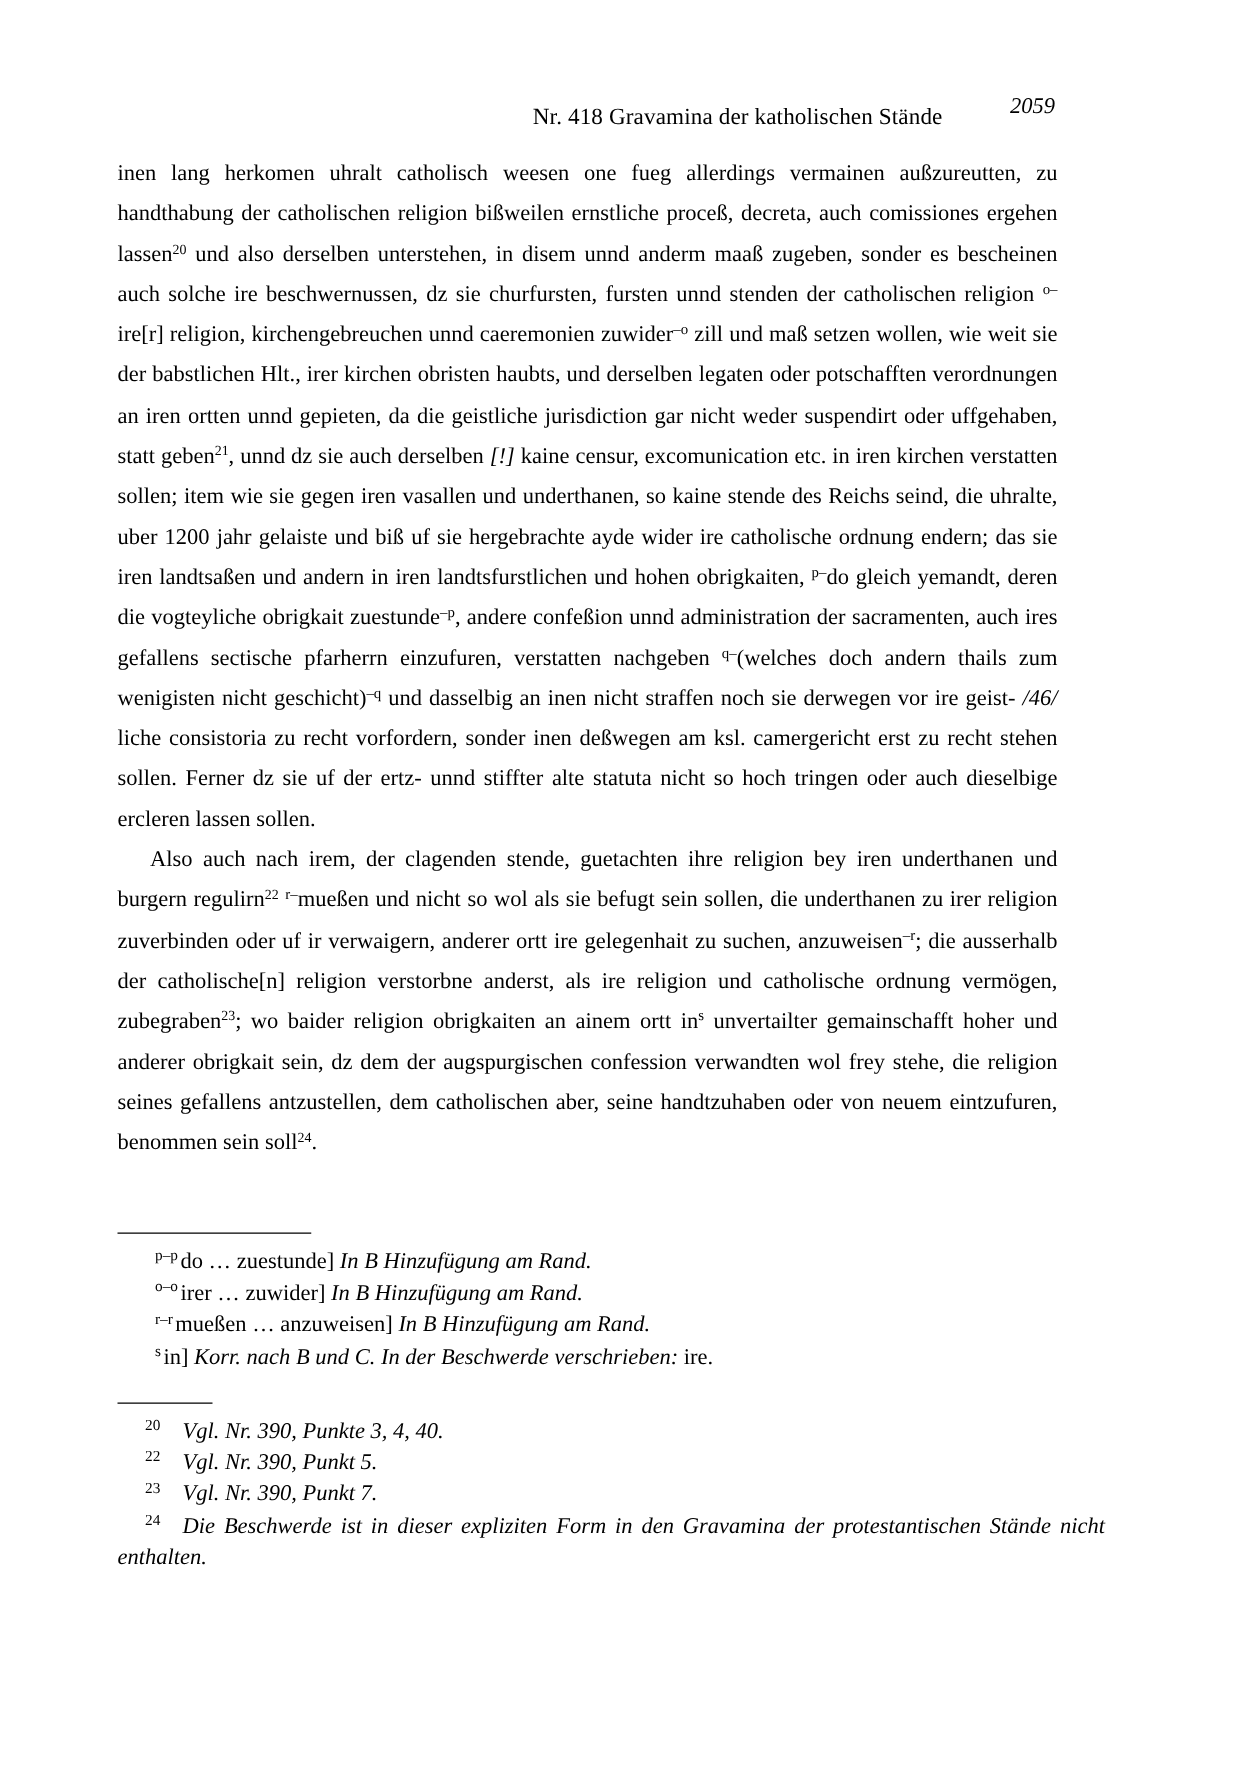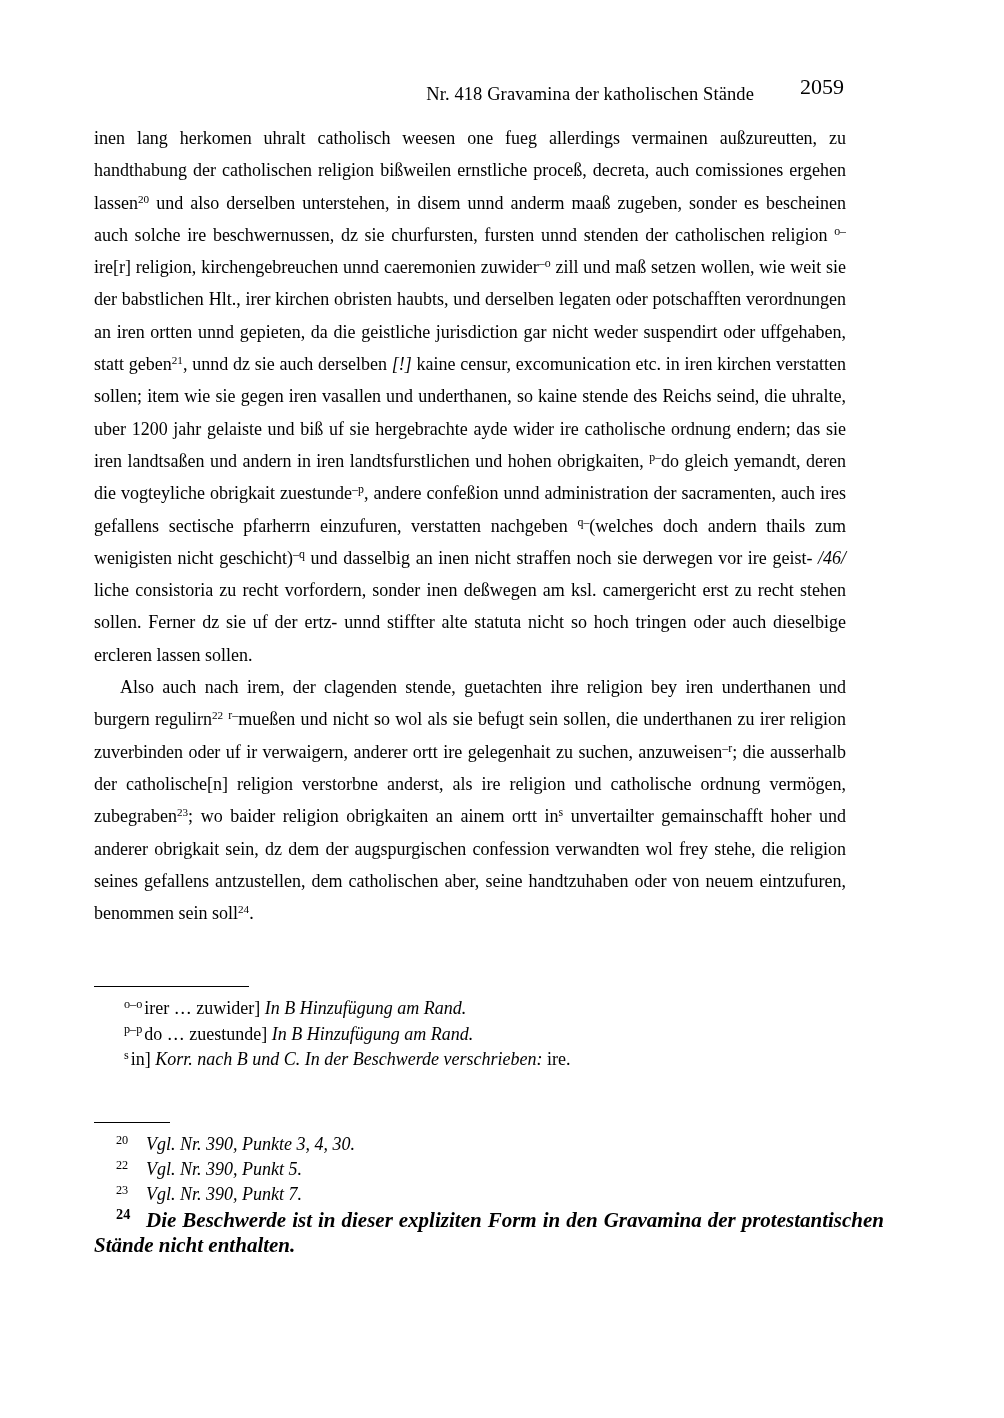--- a/index.html
+++ b/index.html
@@ -34,21 +34,22 @@
     width: 660px;
     text-align: right;
     font-size: 18.5px;
     letter-spacing: 0.1px;
     white-space: nowrap;
   }
   .rh-folio {
     position: absolute;
     right: 0;
     top: -4px;
-    font-size: 22px;
+    font-size: 18px;
+    font-style: italic;
   }
 
   
   .body-block {
     position: absolute;
     left: 94px;
     top: 122px;
     width: 752px;
   }
   p.body {
@@ -122,24 +123,23 @@
   .note-num {
     display: inline-block;
     width: 30px;
     font-size: 0.68em;
     vertical-align: 0.5em;
     line-height: 0;
   }
   .note-text { font-style: italic; }
 
   .note-block {
-    font-size: 21px;
+    font-size: 18px;
     line-height: 25.2px;
     text-align: justify;
-    font-weight: bold;
   }
   .note-block .note-lead { padding-left: 22px; }
 </style>
 </head>
 <body>
 
 <div class="page">
 
   <div class="running-head">
     <div class="rh-title">Nr. 418 Gravamina der katholischen Stände</div>
@@ -149,33 +149,34 @@
   <div class="body-block">
 
     <p class="body"><span>inen lang herkomen uhralt catholisch weesen one fueg allerdings vermainen außzureutten, zu handthabung der catholischen religion bißweilen ernstliche proceß, decreta, auch comissiones ergehen lassen</span><sup>20</sup><span> und also derselben unterstehen, in disem unnd anderm maaß zugeben, sonder es bescheinen auch solche ire beschwernussen, dz sie churfursten, fursten unnd stenden der catholischen religion </span><span class="sig">o–</span><span>ire[r] religion, kirchengebreuchen unnd caeremonien zuwider</span><span class="sig">–o</span><span> zill und maß setzen wollen, wie weit sie der babstlichen Hlt., irer kirchen obristen haubts, und derselben legaten oder potschafften verordnungen an iren ortten unnd gepieten, da die geistliche jurisdiction gar nicht weder suspendirt oder uffgehaben, statt geben</span><sup>21</sup><span>, unnd dz sie auch derselben </span><i>[!]</i><span> kaine censur, excomunication etc. in iren kirchen verstatten sollen; item wie sie gegen iren vasallen und underthanen, so kaine stende des Reichs seind, die uhralte, uber 1200 jahr gelaiste und biß uf sie hergebrachte ayde wider ire catholische ordnung endern; das sie iren landtsaßen und andern in iren landtsfurstlichen und hohen obrigkaiten, </span><span class="sig">p–</span><span>do gleich yemandt, deren die vogteyliche obrigkait zuestunde</span><span class="sig">–p</span><span>, andere confeßion unnd administration der sacramenten, auch ires gefallens sectische pfarherrn einzufuren, verstatten nachgeben </span><span class="sig">q–</span><span>(welches doch andern thails zum wenigisten nicht geschicht)</span><span class="sig">–q</span><span> und dasselbig an inen nicht straffen noch sie derwegen vor ire geist- </span><i>/46/</i><span> liche consistoria zu recht vorfordern, sonder inen deßwegen am ksl. camergericht erst zu recht stehen sollen. Ferner dz sie uf der ertz- unnd stiffter alte statuta nicht so hoch tringen oder auch dieselbige ercleren lassen sollen.</span></p>
 
     <p class="body indent"><span>Also auch nach irem, der clagenden stende, guetachten ihre religion bey iren underthanen und burgern regulirn</span><sup>22</sup><span> </span><span class="sig">r–</span><span>mueßen und nicht so wol als sie befugt sein sollen, die underthanen zu irer religion zuverbinden oder uf ir verwaigern, anderer ortt ire gelegenhait zu suchen, anzuweisen</span><span class="sig">–r</span><span>; die ausserhalb der catholische[n] religion verstorbne anderst, als ire religion und catholische ordnung vermögen, zubegraben</span><sup>23</sup><span>; wo baider religion obrigkaiten an ainem ortt in</span><span class="sig">s</span><span> unvertailter gemainschafft hoher und anderer obrigkait sein, dz dem der augspurgischen confession verwandten wol frey stehe, die religion seines gefallens antzustellen, dem catholischen aber, seine handtzuhaben oder von neuem eintzufuren, benommen sein soll</span><sup>24</sup><span>.</span></p>
   </div>
 
   <div class="apparatus">
     <hr class="rule rule-apparatus">
 
+    <div class="app-line"><span class="app-sig">p–p</span><span>do … zuestunde]</span> <i>In B Hinzufügung am Rand.</i></div>
+
     <div class="app-line"><span class="app-sig">o–o</span><span>irer … zuwider]</span> <i>In B Hinzufügung am Rand.</i></div>
 
-    <div class="app-line"><span class="app-sig">p–p</span><span>do … zuestunde]</span> <i>In B Hinzufügung am Rand.</i></div>
 
-
+    <div class="app-line"><span class="app-sig">r–r</span><span>mueßen … anzuweisen]</span> <i>In B Hinzufügung am Rand.</i></div>
 
     <div class="app-line"><span class="app-sig">s</span><span>in]</span> <i>Korr. nach B und C. In der Beschwerde verschrieben:</i> <span>ire.</span></div>
   </div>
 
   <div class="notes">
     <hr class="rule rule-notes">
 
-    <div class="note-line"><span class="note-num">20</span><span class="note-text">Vgl. Nr. 390, Punkte 3, 4, 30.</span></div>
+    <div class="note-line"><span class="note-num">20</span><span class="note-text">Vgl. Nr. 390, Punkte 3, 4, 40.</span></div>
 
 
     <div class="note-line"><span class="note-num">22</span><span class="note-text">Vgl. Nr. 390, Punkt 5.</span></div>
 
     <div class="note-line"><span class="note-num">23</span><span class="note-text">Vgl. Nr. 390, Punkt 7.</span></div>
 
     <div class="note-block"><span class="note-lead"><span class="note-num">24</span></span><span class="note-text">Die Beschwerde ist in dieser expliziten Form in den Gravamina der protestantischen Stände nicht enthalten.</span></div>
   </div>
 
 </div>

